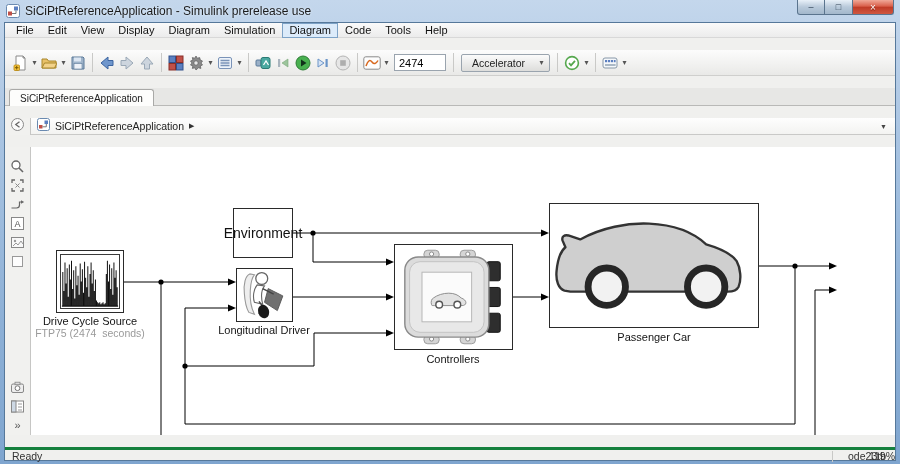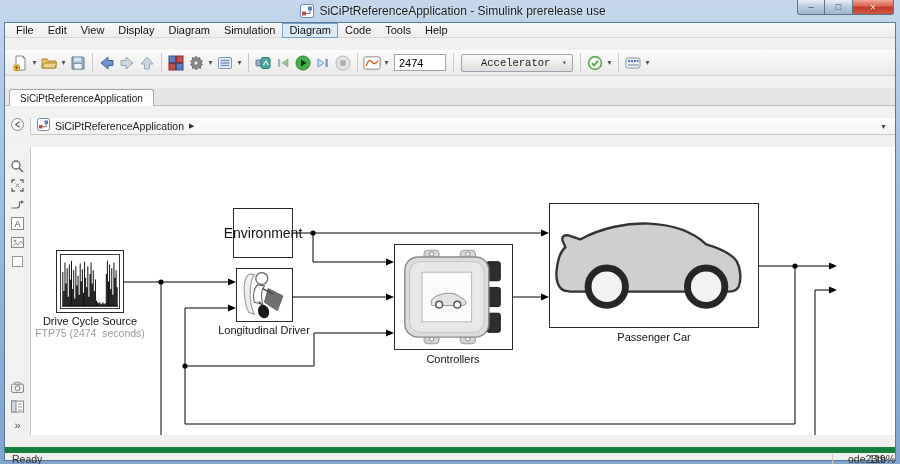--- a/index.html
+++ b/index.html
@@ -1,20 +1,20 @@
 <!DOCTYPE html>
 <html><head>
 <meta charset="utf-8">
 <style>
   * { margin:0; padding:0; box-sizing:border-box; }
   html,body { width:900px; height:464px; font-family:"Liberation Sans", sans-serif; }
   .window { position:relative; width:900px; height:464px;
     background:linear-gradient(180deg,#c4d7ec 0%,#a9c4e2 30%,#8db0d6 70%,#7fa5cf 100%); overflow:hidden; }
   
-  .titlebar { position:absolute; top:0; left:0; right:0; height:22px; display:flex; align-items:center; padding-left:6px;justify-content:center; }
+  .titlebar { position:absolute; top:0; left:0; right:0; height:22px; display:flex; align-items:center; padding-left:6px; }
   .title-icon { width:14px; height:14px; margin-right:5px; display:flex; }
   .title-text { font-size:12px; color:#1a1a1a; text-shadow:0 0 3px #e8f2fc; }
   .winbtns { position:absolute; right:6px; top:0; display:flex; }
   .winbtn { height:15px; border:1px solid #5a748e; border-top:none; display:flex; align-items:center; justify-content:center;
     font-size:9px; color:#2c3e50; background:linear-gradient(180deg,#e8f0f8,#b8c9da 50%,#a3b8cc); }
   .winbtn.min { width:28px; border-radius:0 0 0 3px; }
   .winbtn.max { width:27px; border-left:none; border-right:none; }
   .winbtn.close { width:42px; border-radius:0 0 3px 0; color:#fff; font-size:10px;
     background:linear-gradient(180deg,#f0a898,#d95f4a 45%,#bf3a26 50%,#cf5740); text-shadow:0 1px 1px #7a1a0a; }
   
@@ -22,22 +22,22 @@
   
   .menubar { height:15px; background:linear-gradient(180deg,#fafafa,#ececec); border-bottom:1px solid #d8d8d8; display:flex; align-items:center; padding-left:4px; }
   .menu-item { font-size:11px; color:#111; padding:0 7px; height:15px; display:flex; align-items:center; }
   .menu-item.active { background:#dcebfa; border:1px solid #7da2c6; padding:0 6px; }
   
   .toolbar { height:26px; background:linear-gradient(180deg,#fcfcfc,#e9e9e7); border-bottom:1px solid #cfcfcd; display:flex; align-items:center; padding-left:5px; }
   .tbtn { width:20px; height:20px; display:flex; align-items:center; justify-content:center; border-radius:2px; }
   .caret { font-size:8px; color:#555; width:9px; text-align:center; }
   .tsep { width:1px; height:19px; background:#c9c9c7; margin:0 4px; }
   .sim-time { width:52px; height:17px; border:1px solid #9aa4ae; font-size:11px; padding-left:4px; font-family:"Liberation Sans",sans-serif; margin:0 3px; }
-  .mode-select { width:112px; height:18px; border:1px solid #9aa4ae; border-radius:2px; background:linear-gradient(180deg,#fbfbfb,#dddddb);
-    display:flex; align-items:center; font-size:10.5px; color:#222; padding-left:19px; margin:0 3px;font-family:Liberation Mono, monospace; }
+  .mode-select { width:89px; height:18px; border:1px solid #9aa4ae; border-radius:2px; background:linear-gradient(180deg,#fbfbfb,#dddddb);
+    display:flex; align-items:center; font-size:10.5px; color:#222; padding-left:10px; margin:0 3px; }
   .mode-select .caret { margin-left:auto; margin-right:3px; }
   
   .tabbar { height:18px; background:#e7e7e5; border-bottom:1px solid #b9b9b7; display:flex; align-items:flex-end; padding-left:4px; }
   .tab { height:17px; background:#fdfdfc; border:1px solid #a9a9a7; border-bottom:none; border-radius:3px 3px 0 0;
     font-size:10px; color:#222; display:flex; align-items:center; padding:0 10px; margin-bottom:-1px; }
   
   .addressrow { height:17px; display:flex; }
   .addr-stub { width:26px; background:#f1f1ef; border-right:1px solid #c6c6c4; display:flex; align-items:center; justify-content:center; }
   .addressbar { flex:1; background:linear-gradient(180deg,#fefefe,#f3f3f1); border-bottom:1px solid #c9c9c7; display:flex; align-items:center; padding-left:6px; }
   .bc-text { font-size:10.5px; color:#222; margin-left:5px; }
@@ -53,21 +53,21 @@
   .wires { position:absolute; left:0; top:0; }
   .block { position:absolute; background:#fff; border:1px solid #2a2a2a; }
   .blabel { position:absolute; font-size:11px; color:#141414; text-align:center; }
   .bsub { position:absolute; font-size:10.5px; color:#9a9a9a; text-align:center; white-space:pre; }
   .intext { width:100%; height:100%; display:flex; align-items:center; justify-content:center; font-size:14px; color:#111; }
   .dcs-inner { position:absolute; inset:3px; border:1px solid #3a3a3a; }
   .pane-ctl { position:absolute; left:4px; top:322px; width:20px; height:15px; background:#f2f2f0; border:1px solid #b9b9b7; border-radius:3px;
     display:flex; align-items:center; justify-content:center; }
   .pane-ctl div { width:7px; height:5px; border:1px solid #9a9a98; border-bottom:none; background:#e2e2e0; }
   
-  .statusbar { height:13px; background:#f0f0ee; border-top:6px solid #15803d; position:relative; font-size:10.5px; color:#333; }
+  .statusbar { height:13px; background:#f0f0ee; border-top:3px solid #15803d; position:relative; font-size:10.5px; color:#333; }
   .st-left { position:absolute; left:7px; top:0; }
   .st-zoom { position:absolute; left:0; right:0; text-align:right; top:0; }
   .st-solver { position:absolute; right:9px; top:0; }
   .st-sep { position:absolute; right:62px; top:1px; width:1px; height:11px; background:#c9c9c7; }
 </style>
 </head>
 <body>
 
 <div class="window">
 

